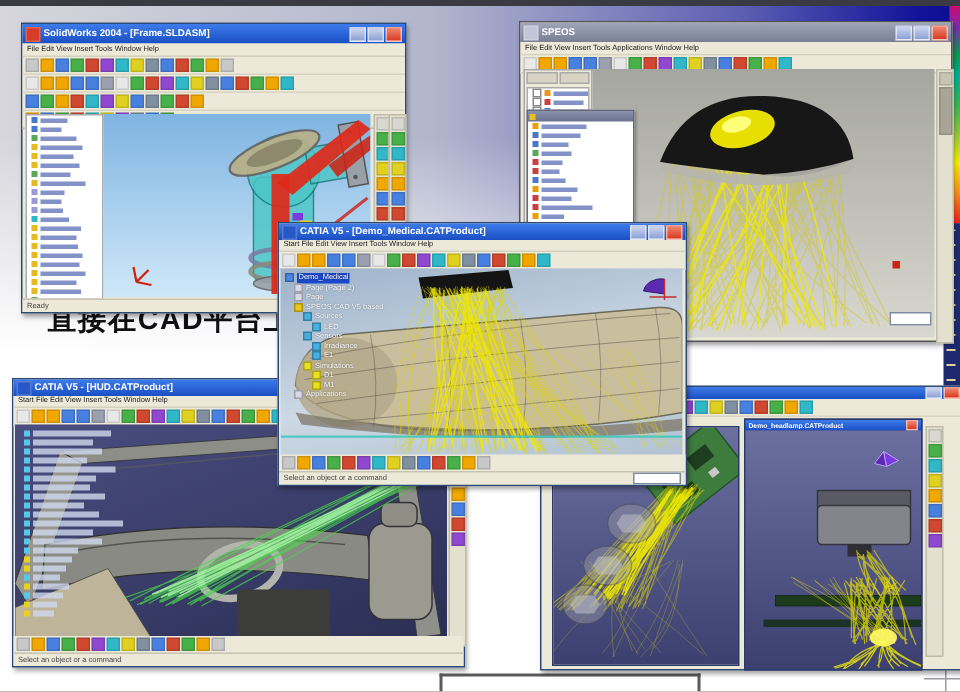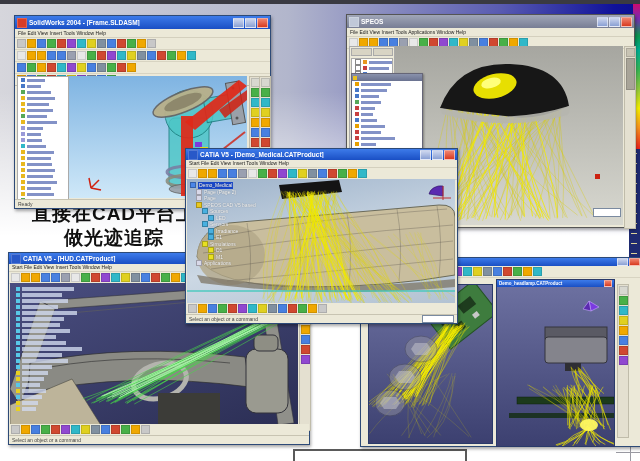--- a/index.html
+++ b/index.html
@@ -429,21 +429,20 @@
         <i class="ico" style="background: rgb(208, 72, 48);"></i>
         <i class="ico" style="background: rgb(144, 72, 208);"></i>
       </div>
     <div class="statusbar">
       <span>Ready</span>
     </div>
   </div>
 
   <div class="caption">
     <div>直接在CAD平台上</div>
-    <div>做光迹追踪</div>
   </div>
 
   <div class="win" style="left:8px;top:252px;width:300px;height:191px;z-index:3;">
     <div class="tb blue" style="height:11px;">
       <span class="appico" style="background:#2858c8;"></span>
       <span class="ttl">CATIA V5 - [HUD.CATProduct]</span>
       <span class="winbtns">
           <i class="wb"></i>
           <i class="wb"></i>
           <i class="wb red"></i>

